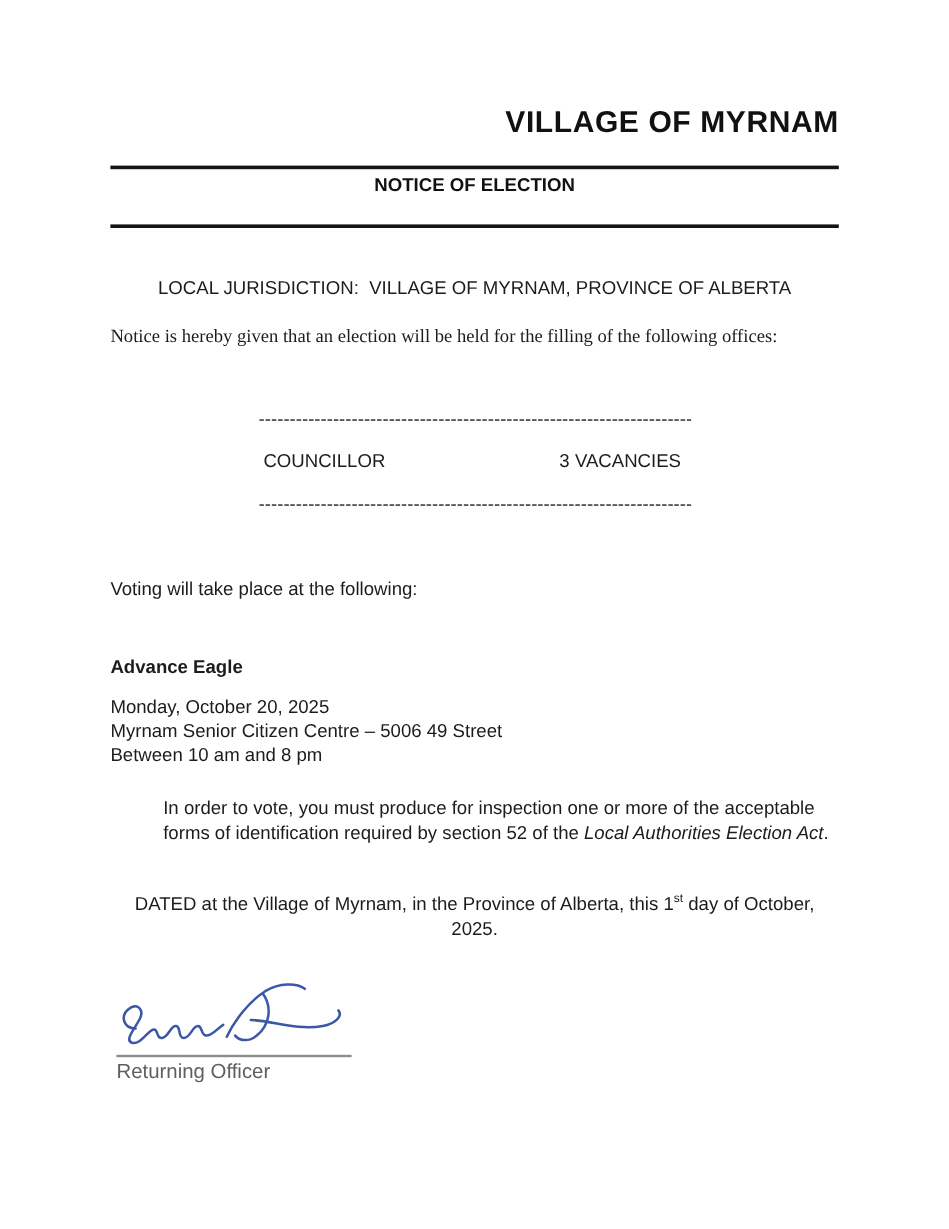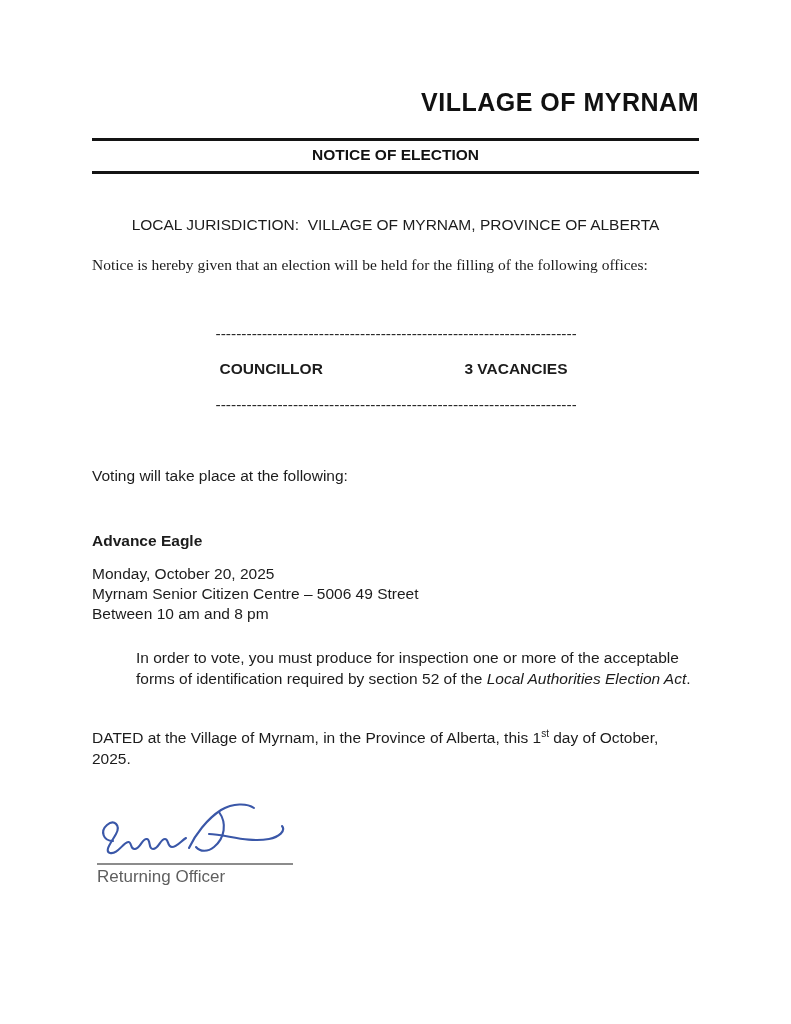--- a/index.html
+++ b/index.html
@@ -22,21 +22,21 @@
     text-align: right;
     font-size: 25px;
     font-weight: bold;
     letter-spacing: 0.5px;
     color: #111;
   }
   .banner {
     margin-top: 19px;
     border-top: 3px solid #141414;
     border-bottom: 3px solid #141414;
-    padding: 4px 0 6px 0;
+    padding: 4px 0 22px 0;
     text-align: center;
     font-weight: bold;
     font-size: 15.5px;
     color: #111;
   }
   .jurisdiction {
     margin-top: 41px;
     text-align: center;
     white-space: pre-wrap;
   }
@@ -50,29 +50,28 @@
     color: #2a2a2a;
     letter-spacing: 0px;
     white-space: nowrap;
     overflow: hidden;
     line-height: 1.1;
   }
   .office-row {
     display: flex;
     justify-content: space-between;
     padding: 17px 8px 17px 4px;
-    font-weight: bold;
   }
   .voting-intro { margin-top: 53px; }
   .polls { margin-top: 45px; }
   .poll-row { display: flex; margin-bottom: 13px; }
   .poll-label { width: 187px; font-weight: bold; flex-shrink: 0; }
   .poll-lines div { line-height: 20px; }
   .id-paragraph { margin-top: 23px; line-height: 21px; margin-left: 44px; }
-  .dated { margin-top: 39px; }
+  .dated { margin-top: 39px; text-align: center; }
   sup { font-size: 10px; vertical-align: super; line-height: 0; }
   .signature-block { margin-top: 32px; margin-left: 5px; width: 196px; }
   .signature-draw {
     display: block;
     border-bottom: 2px solid #8c8c8c;
     padding-bottom: 0px;
   }
   .signer-role {
     margin-top: 1px;
     font-size: 17px;

